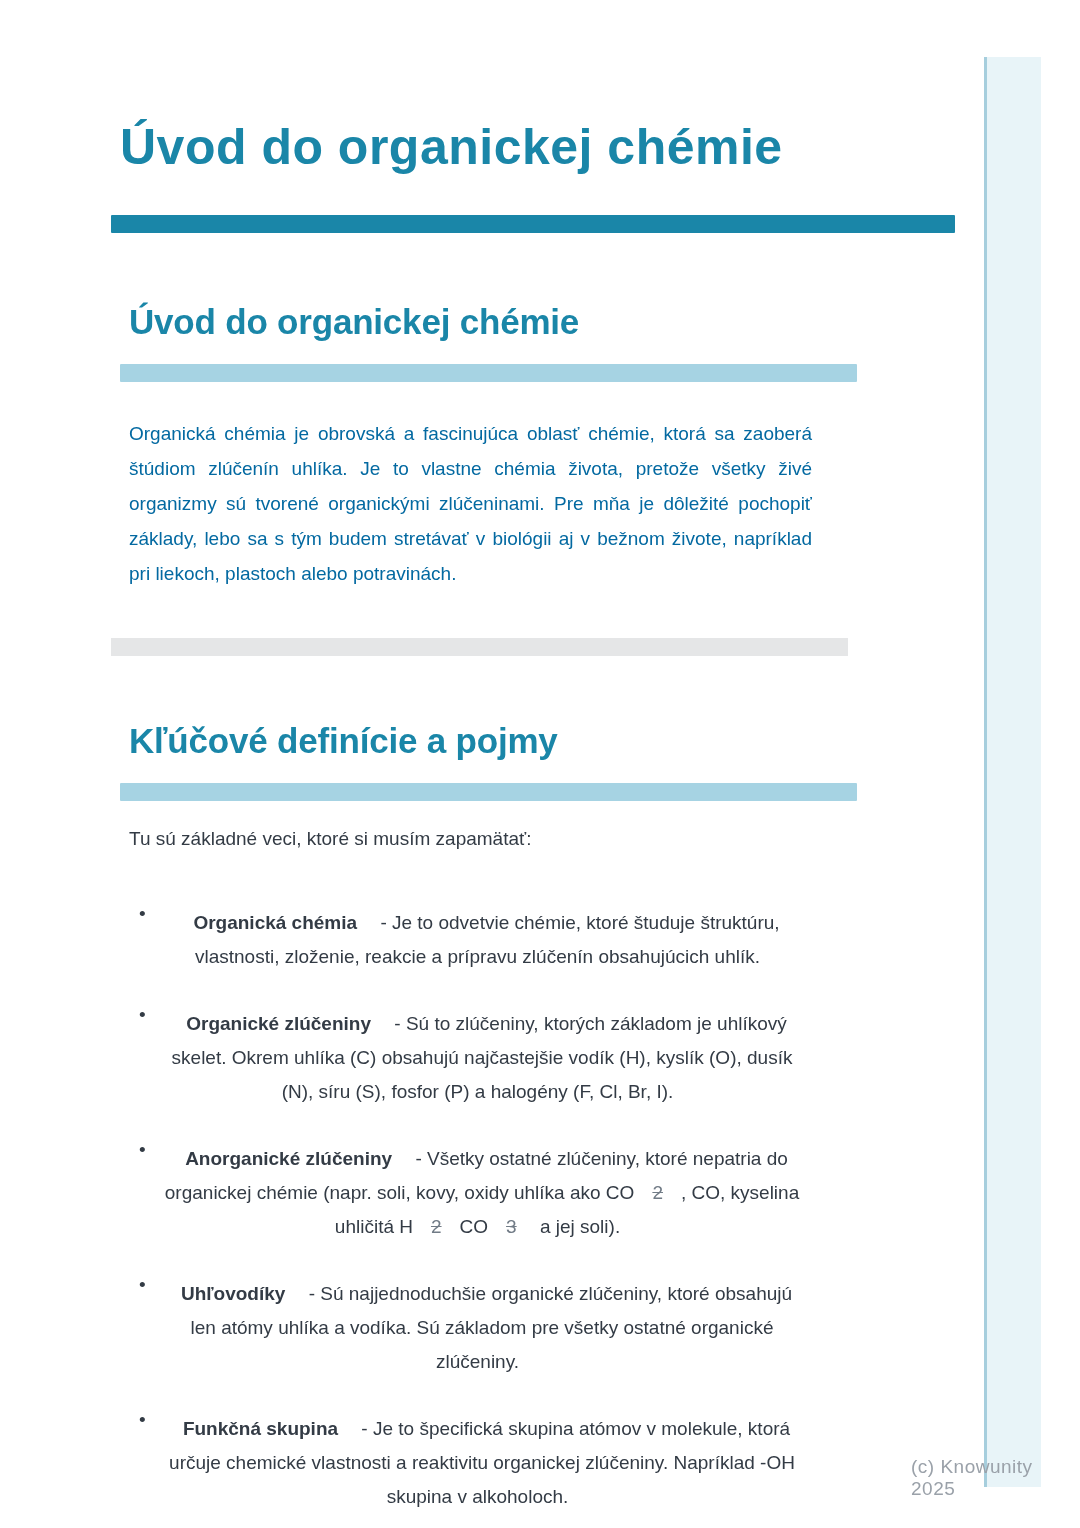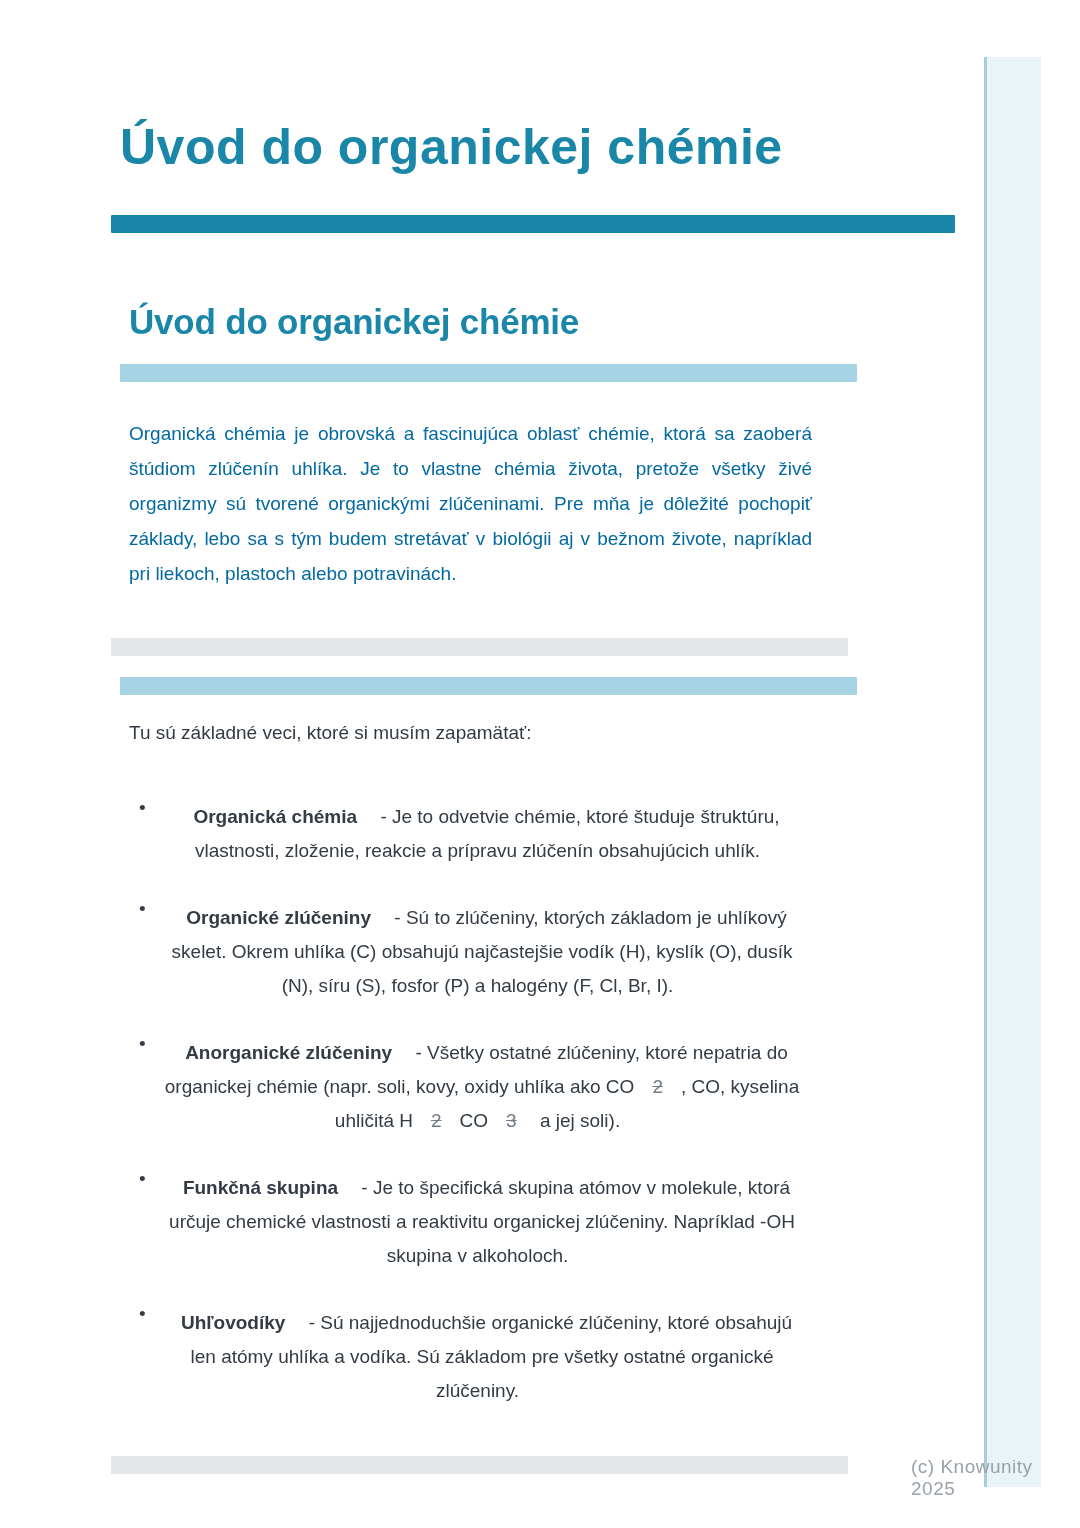--- a/index.html
+++ b/index.html
@@ -126,28 +126,29 @@
 
     <section>
       <h2 class="section-heading mt-h2-first">Úvod do organickej chémie</h2>
       <div class="rule-light"></div>
       <p class="body-para">Organická chémia je obrovská a fascinujúca oblasť chémie, ktorá sa zaoberá štúdiom zlúčenín uhlíka. Je to vlastne chémia života, pretože všetky živé organizmy sú tvorené organickými zlúčeninami. Pre mňa je dôležité pochopiť základy, lebo sa s tým budem stretávať v biológii aj v bežnom živote, napríklad pri liekoch, plastoch alebo potravinách.</p>
     </section>
 
     <div class="divider"></div>
 
     <section>
+      <h2 class="section-heading mt-h2">Kľúčové definície a pojmy</h2>
       <div class="rule-light"></div>
       <p class="list-intro">Tu sú základné veci, ktoré si musím zapamätať:</p>
       <ul class="terms-list" id="terms-list">
           <li><span class="term">Organická chémia</span> <span>- Je to odvetvie chémie, ktoré študuje štruktúru, vlastnosti, zloženie, reakcie a prípravu zlúčenín obsahujúcich uhlík.</span></li>
           <li><span class="term">Organické zlúčeniny</span> <span>- Sú to zlúčeniny, ktorých základom je uhlíkový skelet. Okrem uhlíka (C) obsahujú najčastejšie vodík (H), kyslík (O), dusík (N), síru (S), fosfor (P) a halogény (F, Cl, Br, I).</span></li>
           <li><span class="term">Anorganické zlúčeniny</span> <span>- Všetky ostatné zlúčeniny, ktoré nepatria do organickej chémie (napr. soli, kovy, oxidy uhlíka ako CO</span><s class="strike-digit">2</s><span>, CO, kyselina uhličitá H</span><s class="strike-digit">2</s><span>CO</span><s class="strike-digit">3</s><span> a jej soli).</span></li>
+          <li><span class="term">Uhľovodíky</span> <span>- Sú najjednoduchšie organické zlúčeniny, ktoré obsahujú len atómy uhlíka a vodíka. Sú základom pre všetky ostatné organické zlúčeniny.</span></li>
           <li><span class="term">Funkčná skupina</span> <span>- Je to špecifická skupina atómov v molekule, ktorá určuje chemické vlastnosti a reaktivitu organickej zlúčeniny. Napríklad -OH skupina v alkoholoch.</span></li>
-          <li><span class="term">Uhľovodíky</span> <span>- Sú najjednoduchšie organické zlúčeniny, ktoré obsahujú len atómy uhlíka a vodíka. Sú základom pre všetky ostatné organické zlúčeniny.</span></li>
         </ul>
     </section>
 
     <div class="divider divider-2"></div>
 
     <section>
       <h2 class="section-heading mt-h2-last">Podrobné vysvetlenie</h2>
       <div class="rule-light"></div>
     </section>
 

